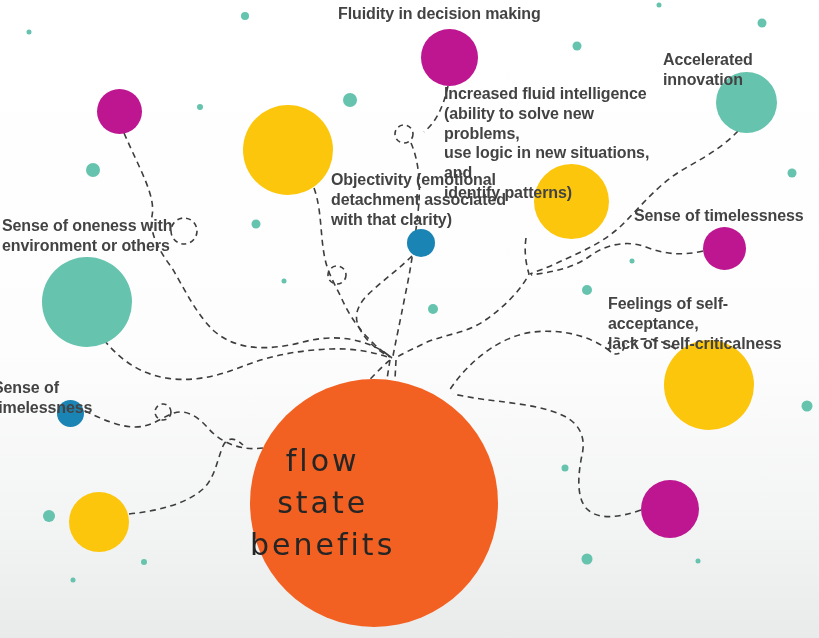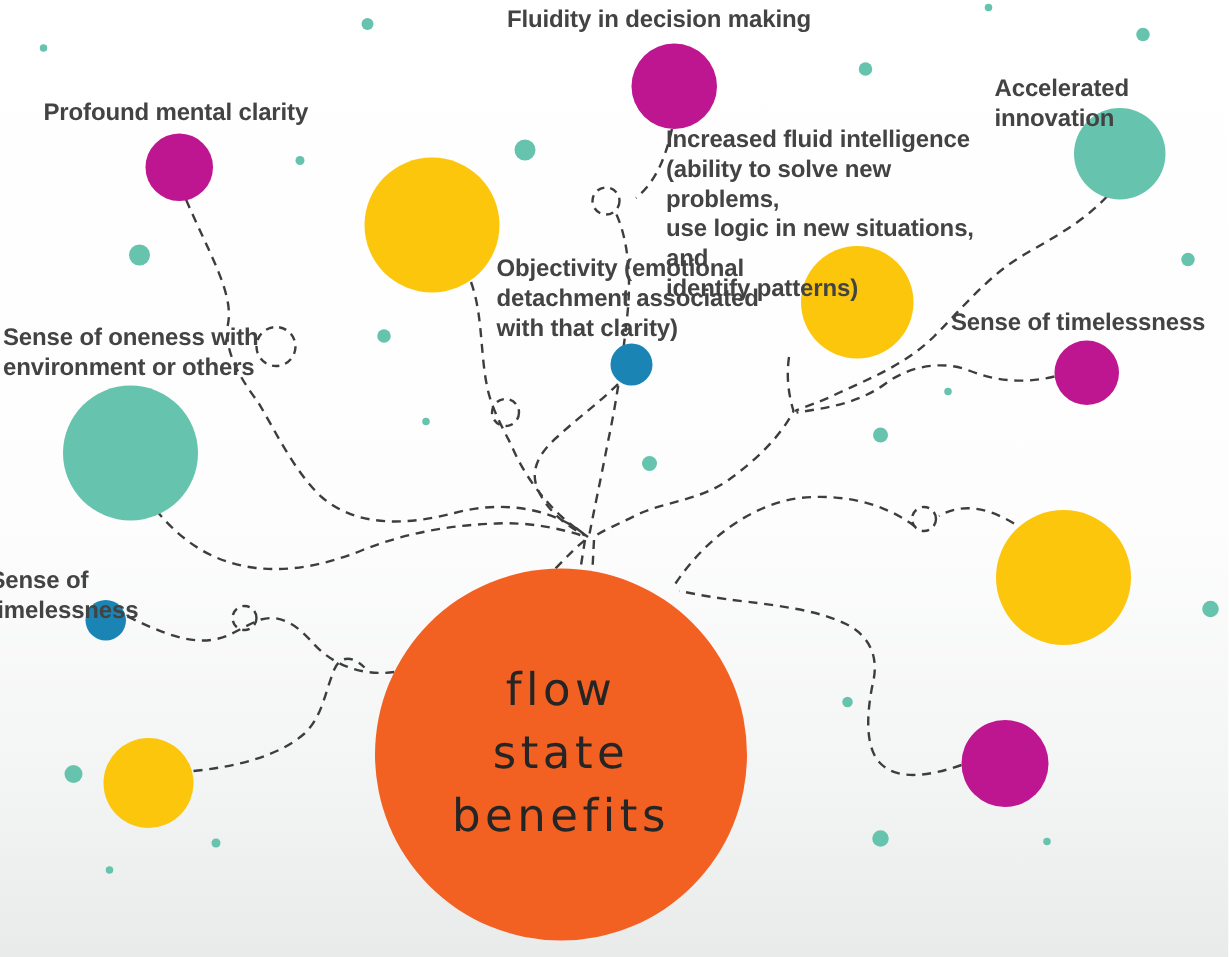--- a/index.html
+++ b/index.html
@@ -13,21 +13,21 @@
   .loop{fill:none;stroke:var(--line);stroke-width:1.6;stroke-dasharray:5 4;}
   .dot{fill:var(--teal);}
   .node-circle{position:absolute;border-radius:50%;}
   .node-label{
     position:absolute;white-space:pre-line;text-align:left;
     font-size:16px;line-height:1.24;letter-spacing:-0.1px;
     color:var(--label);font-weight:700;
   }
   .center-circle{
     position:absolute;left:250px;top:379px;width:248px;height:248px;border-radius:50%;
-    display:flex;align-items:center;justify-content:center;
+    display:flex;align-items:center;justify-content:flex-start;
   }
   .center-title{
     white-space:pre-line;text-align:center;color:var(--title);
     font-family:"DejaVu Sans", sans-serif;font-size:30px;line-height:42px;letter-spacing:3px;
   }
 </style>
 </head>
 <body>
 
 <div class="stage">
@@ -84,33 +84,34 @@
   <div class="node-circle" style="left: 534px; top: 164px; width: 75px; height: 75px; background-color: rgb(252, 198, 13);"></div>
   <div class="node-circle" style="left: 407px; top: 229px; width: 28px; height: 28px; background-color: rgb(26, 132, 181);"></div>
   <div class="node-circle" style="left: 42px; top: 257px; width: 90px; height: 90px; background-color: rgb(102, 195, 173);"></div>
   <div class="node-circle" style="left: 57px; top: 400px; width: 27px; height: 27px; background-color: rgb(26, 132, 181);"></div>
   <div class="node-circle" style="left: 69px; top: 492px; width: 60px; height: 60px; background-color: rgb(252, 198, 13);"></div>
   <div class="node-circle" style="left: 703px; top: 227px; width: 43px; height: 43px; background-color: rgb(189, 22, 144);"></div>
   <div class="node-circle" style="left: 664px; top: 340px; width: 90px; height: 90px; background-color: rgb(252, 198, 13);"></div>
   <div class="node-circle" style="left: 641px; top: 480px; width: 58px; height: 58px; background-color: rgb(189, 22, 144);"></div>
 
   <div class="node-label" style="left:338px;top:4px;width:220px;">Fluidity in decision making</div>
-  <div class="node-label" style="left:29px;top:66px;width:180px;">Profound mental clarity</div>
   <div class="node-label" style="left:663px;top:50px;width:170px;">Accelerated innovation</div>
   <div class="node-label" style="left:444px;top:84px;width:222px;">Increased fluid intelligence
 (ability to solve new problems,
 use logic in new situations, and
 identify patterns)</div>
   <div class="node-label" style="left:2px;top:216px;width:172px;">Sense of oneness with
 environment or others</div>
   <div class="node-label" style="left:331px;top:170px;width:180px;">Objectivity (emotional
 detachment associated
 with that clarity)</div>
   <div class="node-label" style="left:-7px;top:378px;width:150px;">Sense of timelessness</div>
   <div class="node-label" style="left:634px;top:206px;width:180px;">Sense of timelessness</div>
+  <div class="node-label" style="left:608px;top:294px;width:204px;">Feelings of self-acceptance,
+lack of self-criticalness</div>
 
   <div class="center-circle" style="background-color: rgb(242, 97, 34);">
     <div class="center-title">flow
 state
 benefits</div>
   </div>
 
 </div>
 
 </body></html>

